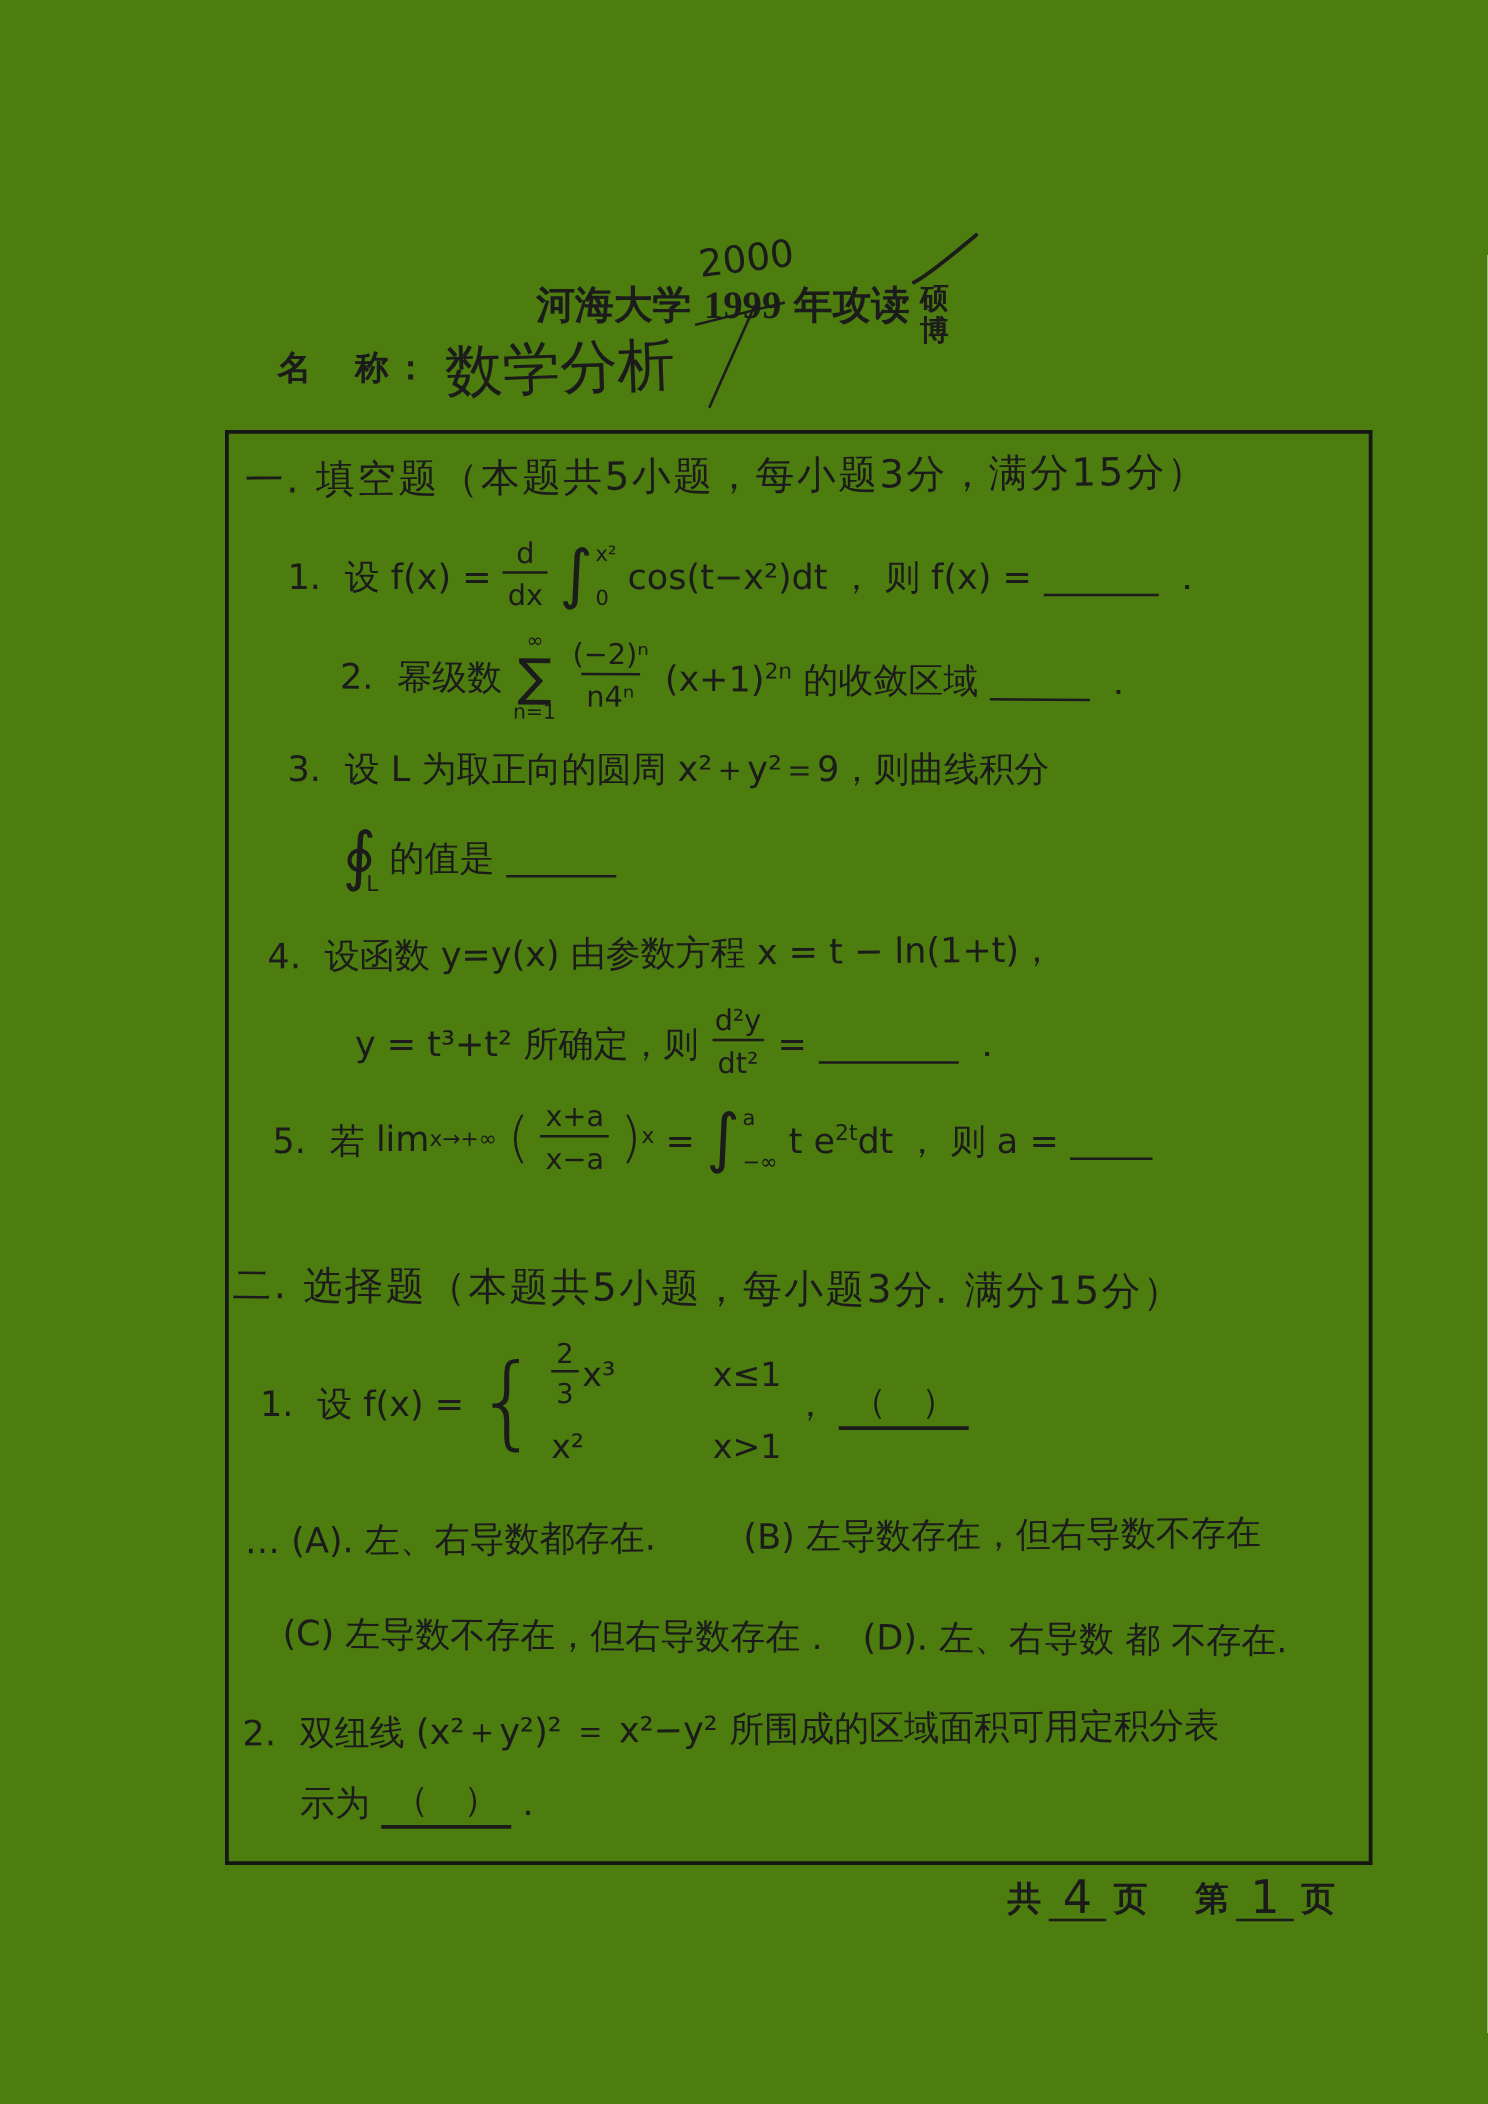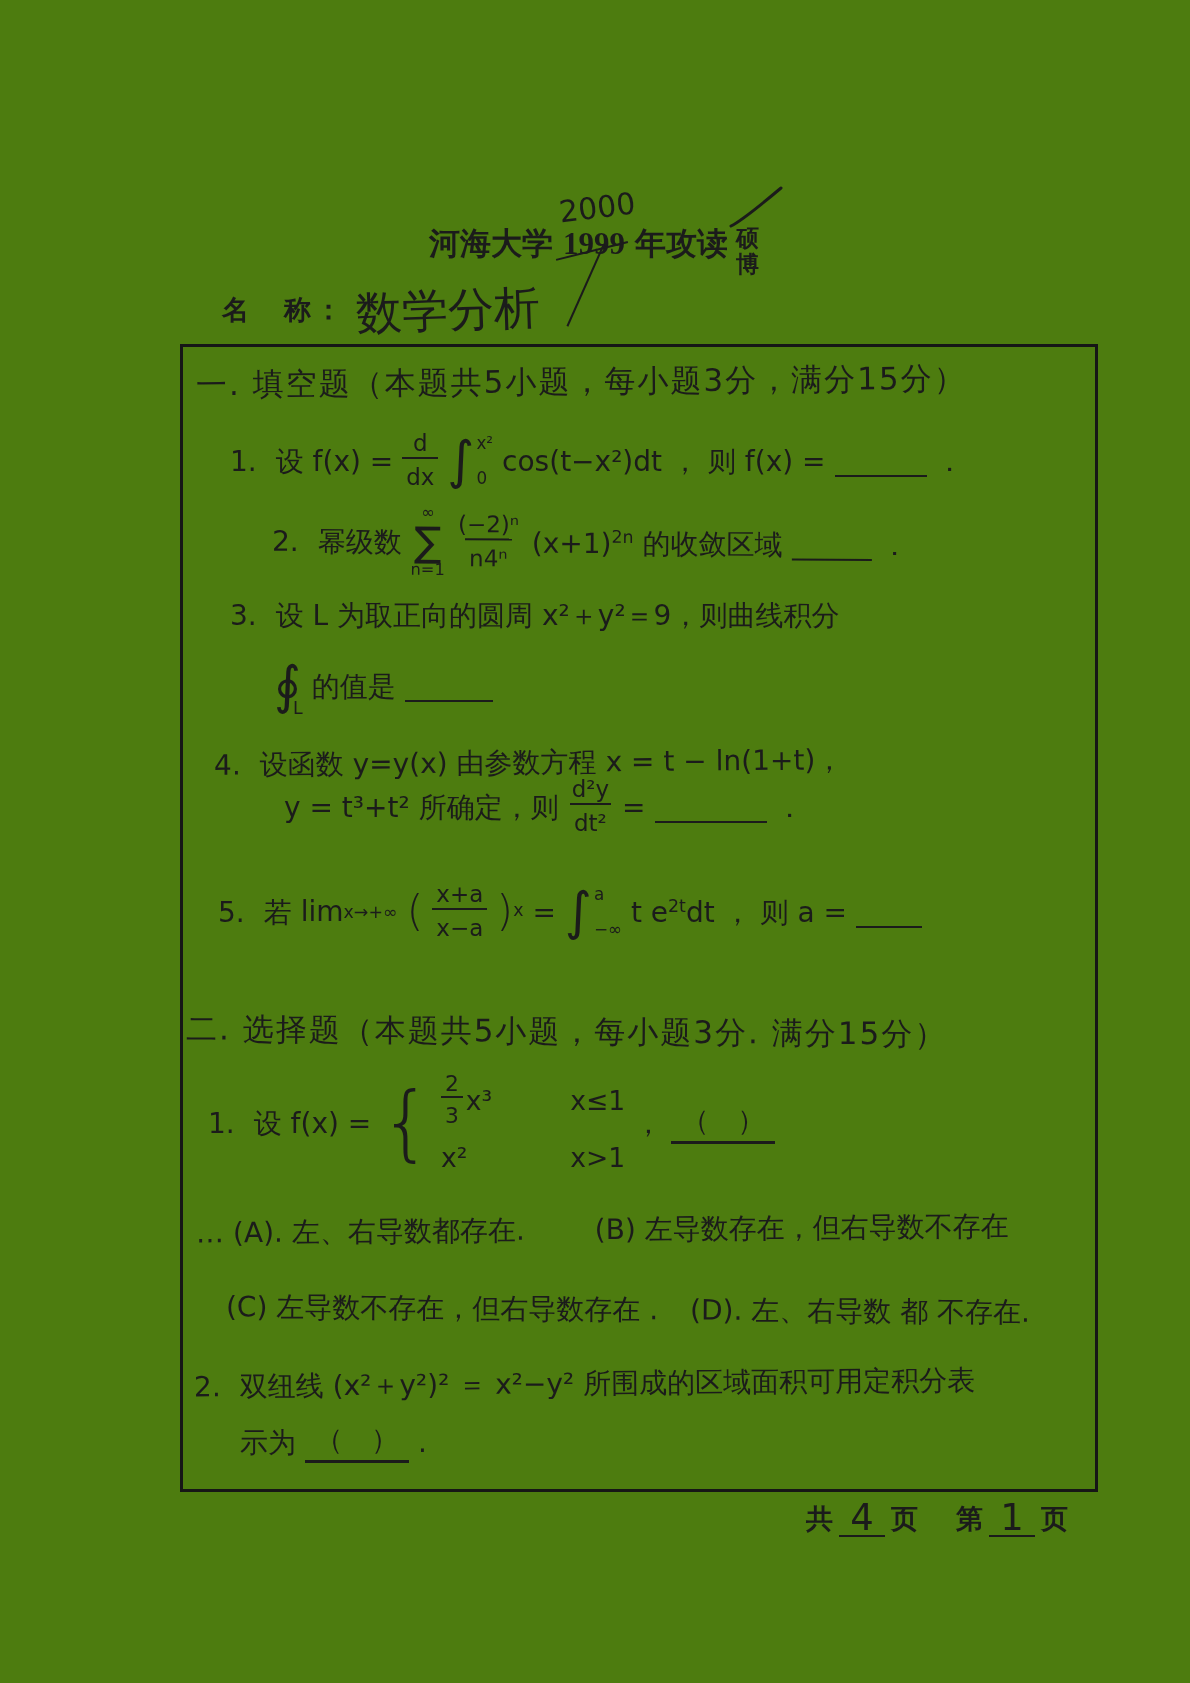--- a/index.html
+++ b/index.html
@@ -14,21 +14,21 @@
   .strike{position:absolute;left:-4px;bottom:10px;width:105%;height:2px;background:#1b1b1b;
           transform:rotate(-14deg);}
   .strike2{position:absolute;left:44px;top:18px;width:2px;height:90px;background:#1b1b1b;
           transform:rotate(24deg);transform-origin:top center;}
   .year-new{position:absolute;top:-36px;left:0;font-size:30px;font-weight:400;
             font-family:"DejaVu Sans",sans-serif;transform:rotate(-7deg);}
   .degree-stack{position:relative;display:inline-flex;flex-direction:column;align-items:center;
                 font-size:23px;line-height:1.15;top:8px;margin:0 2px;}
   .ins-mark{position:absolute;top:-42px;right:-26px;}
 
-  .name-row{position:absolute;left:222px;top:280px;display:flex;align-items:flex-start;justify-content:space-between;}
+  .name-row{position:absolute;left:222px;top:264px;display:flex;align-items:flex-start;justify-content:space-between;}
   .name-label{font-size:27px;letter-spacing:4px;padding-top:12px;}
   .name-value{font-size:46px;margin-left:10px;transform:rotate(-2deg);font-weight:400;}
 
   
   .exam-box{position:absolute;left:180px;top:344px;width:912px;height:1142px;
             border:3px solid #161616;}
 
   
   .fline{position:absolute;display:flex;align-items:center;white-space:nowrap;
          font-size:28px;gap:9px;line-height:1.25;}
@@ -153,21 +153,21 @@
     <span>的值是</span>
     <span class="blank" style="width:88px;"></span>
   </div>
 
   <div class="fline tilt-a" style="left:214px;top:745px;">
     <span class="qnum">4.</span>
     <span>设函数 y=y(x) 由参数方程</span>
     <span>x = t − ln(1+t)，</span>
   </div>
 
-  <div class="fline" style="left:284px;top:770px;height:74px;">
+  <div class="fline" style="left:284px;top:798px;height:74px;">
     <span>y = t³+t²</span>
     <span>所确定，则</span>
     <span class="frac">
       <span class="fn">d²y</span>
       <span class="fd">dt²</span>
     </span>
     <span>=</span>
     <span class="blank" style="width:112px;"></span>
     <span>．</span>
   </div>

